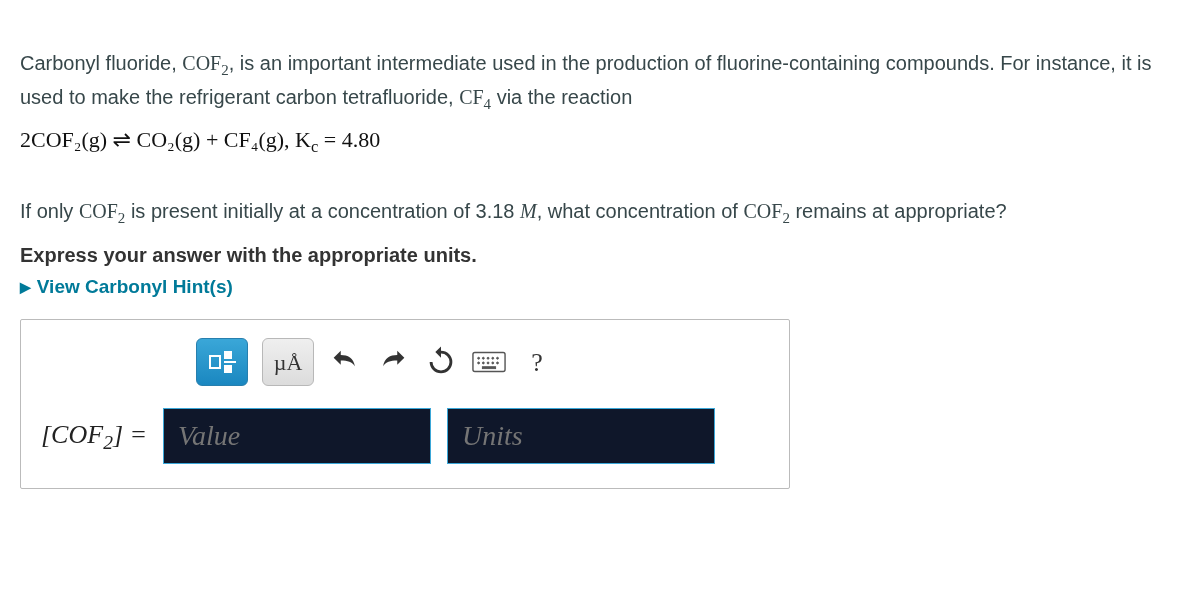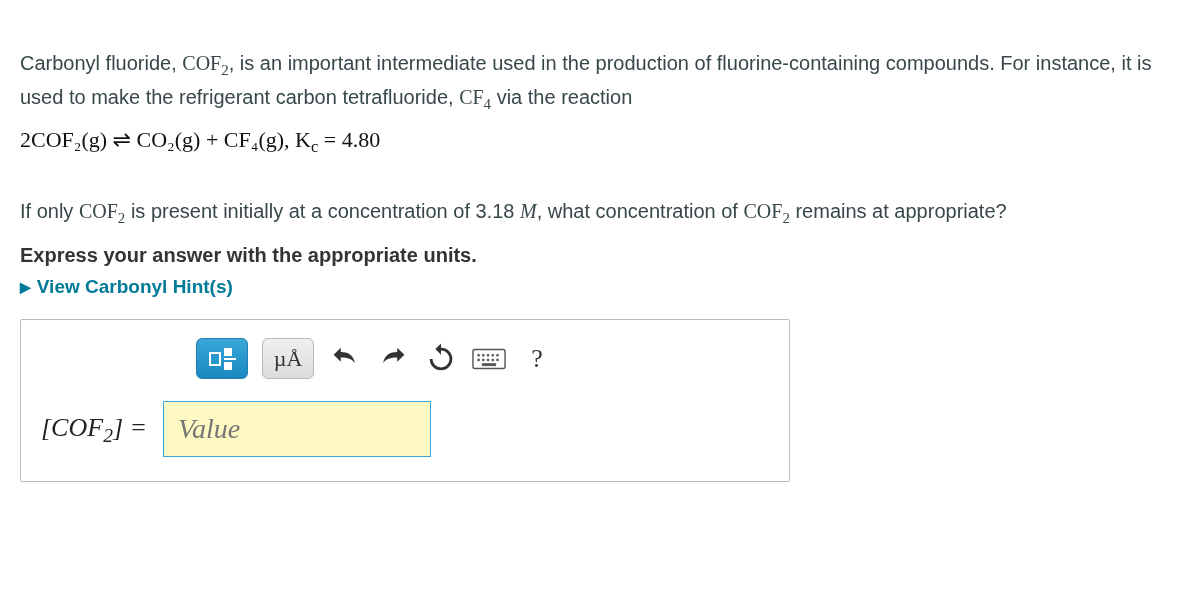--- a/index.html
+++ b/index.html
@@ -41,21 +41,21 @@
       width: 770px;
     }
     .toolbar {
       display: flex;
       align-items: center;
       gap: 14px;
       margin-left: 155px;
       margin-bottom: 22px;
     }
     .tool-btn {
-      width: 52px; height: 41px;
+      width: 52px; height: 48px;
       border-radius: 6px;
       display: inline-flex;
       align-items: center;
       justify-content: center;
       cursor: pointer;
     }
     .tool-btn.blue {
       background: linear-gradient(#3aa7d8, #1a87c0);
       border: 1px solid #277fae;
       color: #fff;
@@ -86,21 +86,21 @@
       font-style: italic;
     }
     .inputbox {
       border: 1px solid #3aa7d8;
       height: 56px;
       font-family: 'Times New Roman', Times, serif;
       font-size: 28px;
       font-style: italic;
       color: #888;
       padding: 0 14px;
-      background: #fef9c3;
+      background: #0f172a;
       outline: none;
     }
     .inputbox.value { width: 268px; }
     .inputbox.units { width: 268px; }
     .frac-icon {
       display: inline-flex; flex-direction: row; gap: 3px; align-items: center;
     }
     .frac-icon .left-box { width: 12px; height: 14px; border: 2px solid #fff; }
     .frac-icon .right-col { display:flex; flex-direction:column; gap:2px; }
     .frac-icon .small-box { width: 8px; height: 8px; background: #fff; }
@@ -178,17 +178,18 @@
       </svg>
     </div>
     <div class="plain-icon qmark">?</div>
   </div>
 
   <div class="answer-inputs">
     <span class="lhs">
       <span>[COF</span><span class="math-sub">2</span><span>] = </span>
     </span>
     <input class="inputbox value" type="text" placeholder="Value" style="">
+    <input class="inputbox units" type="text" placeholder="Units" style="">
   </div>
 </div>
 
 
 
 
 </body></html>

